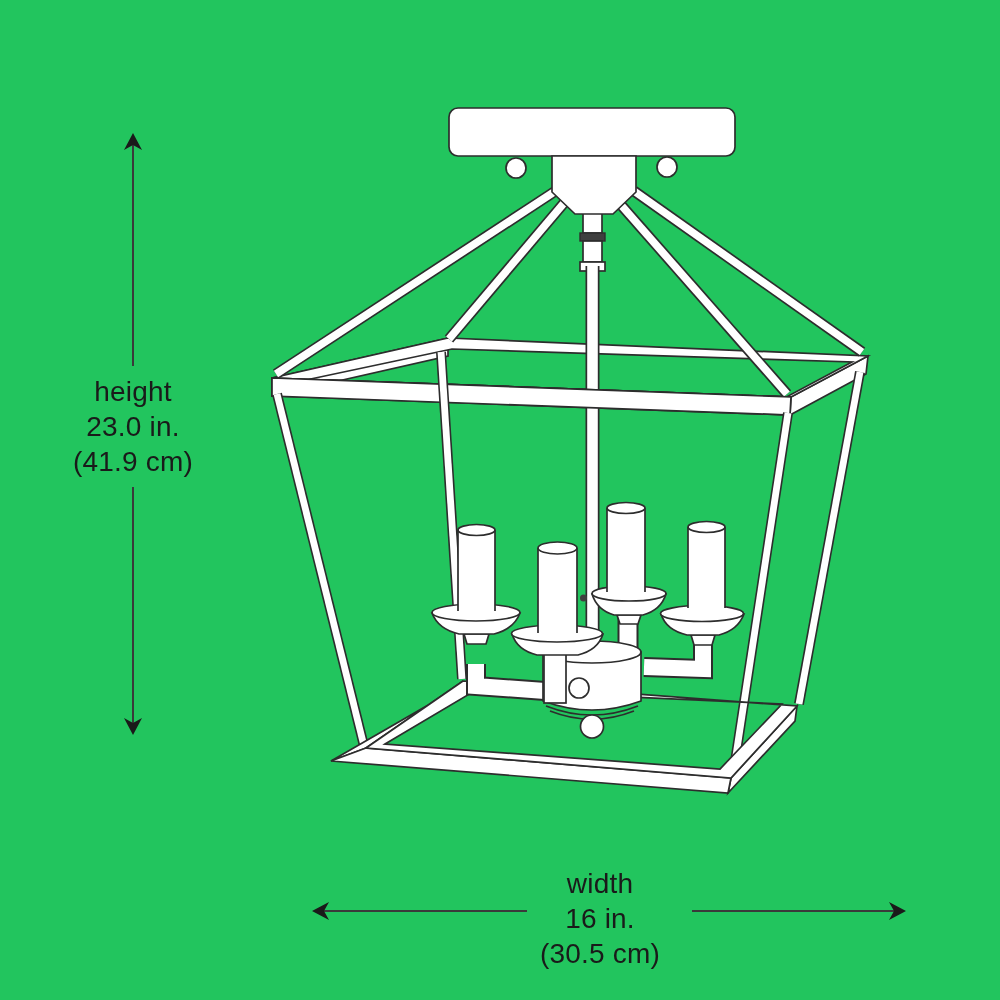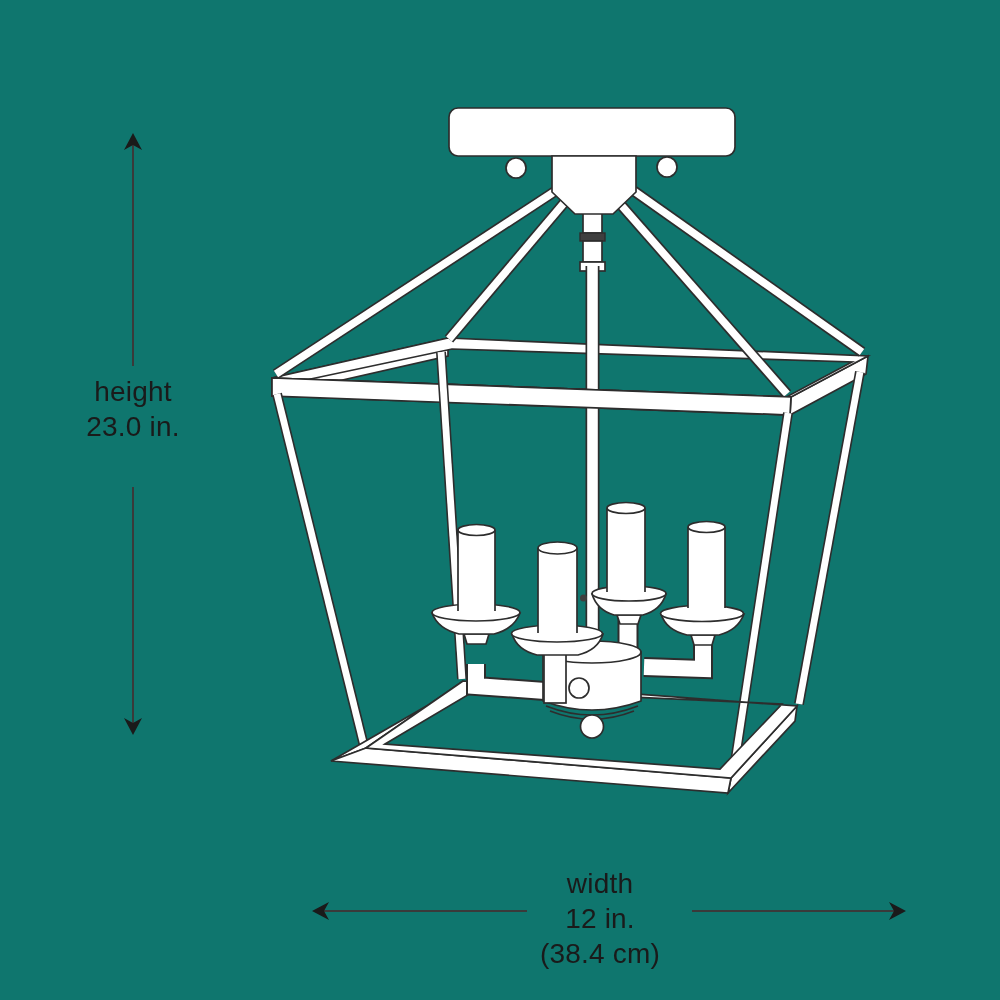--- a/index.html
+++ b/index.html
@@ -1,17 +1,17 @@
 <!DOCTYPE html>
 <html><head>
 <meta charset="utf-8">
 <style>
   html,body{margin:0;padding:0;}
   body{font-family:"Liberation Sans","DejaVu Sans",sans-serif;background:#ffffff;}
-  .canvas{position:relative;width:1000px;height:1000px;background:#0f766e;overflow:hidden;}
+  .canvas{position:relative;width:1000px;height:1000px;background:#22c55e;overflow:hidden;}
   .canvas svg{position:absolute;left:0;top:0;}
   .dim-label{position:absolute;text-align:center;color:#1a1a1a;font-size:28px;line-height:35px;letter-spacing:0.2px;}
   .dim-label .line{white-space:nowrap;}
   #height-label{left:23px;top:374px;width:220px;}
   #width-label{left:490px;top:866px;width:220px;}
   .stroke{fill:none;stroke:#2d2d2d;stroke-width:1.7;}
   .wfill{fill:#ffffff;stroke:#2d2d2d;stroke-width:1.7;}
   .tube-o{fill:none;stroke:#2d2d2d;stroke-linecap:butt;stroke-linejoin:miter;}
   .tube-i{fill:none;stroke:#ffffff;stroke-linecap:butt;stroke-linejoin:miter;}
   .dimline{stroke:#3a3a3a;stroke-width:2;}
@@ -153,21 +153,22 @@
       <line class="dimline" x1="316" y1="911" x2="527" y2="911"></line>
       <line class="dimline" x1="692" y1="911" x2="902" y2="911"></line>
       <polygon class="dimhead" points="312,911 329,902 324,911 329,920"></polygon>
       <polygon class="dimhead" points="906,911 889,902 894,911 889,920"></polygon>
     </g>
   </svg>
 
   <div class="dim-label" id="height-label">
     <div class="line">height</div>
     <div class="line">23.0 in.</div>
+    <div class="line">(41.9 cm)</div>
   </div>
 
   <div class="dim-label" id="width-label">
     <div class="line">width</div>
-    <div class="line">12 in.</div>
-    <div class="line">(38.4 cm)</div>
+    <div class="line">16 in.</div>
+    <div class="line">(30.5 cm)</div>
   </div>
 
 </div>
 
 </body></html>

